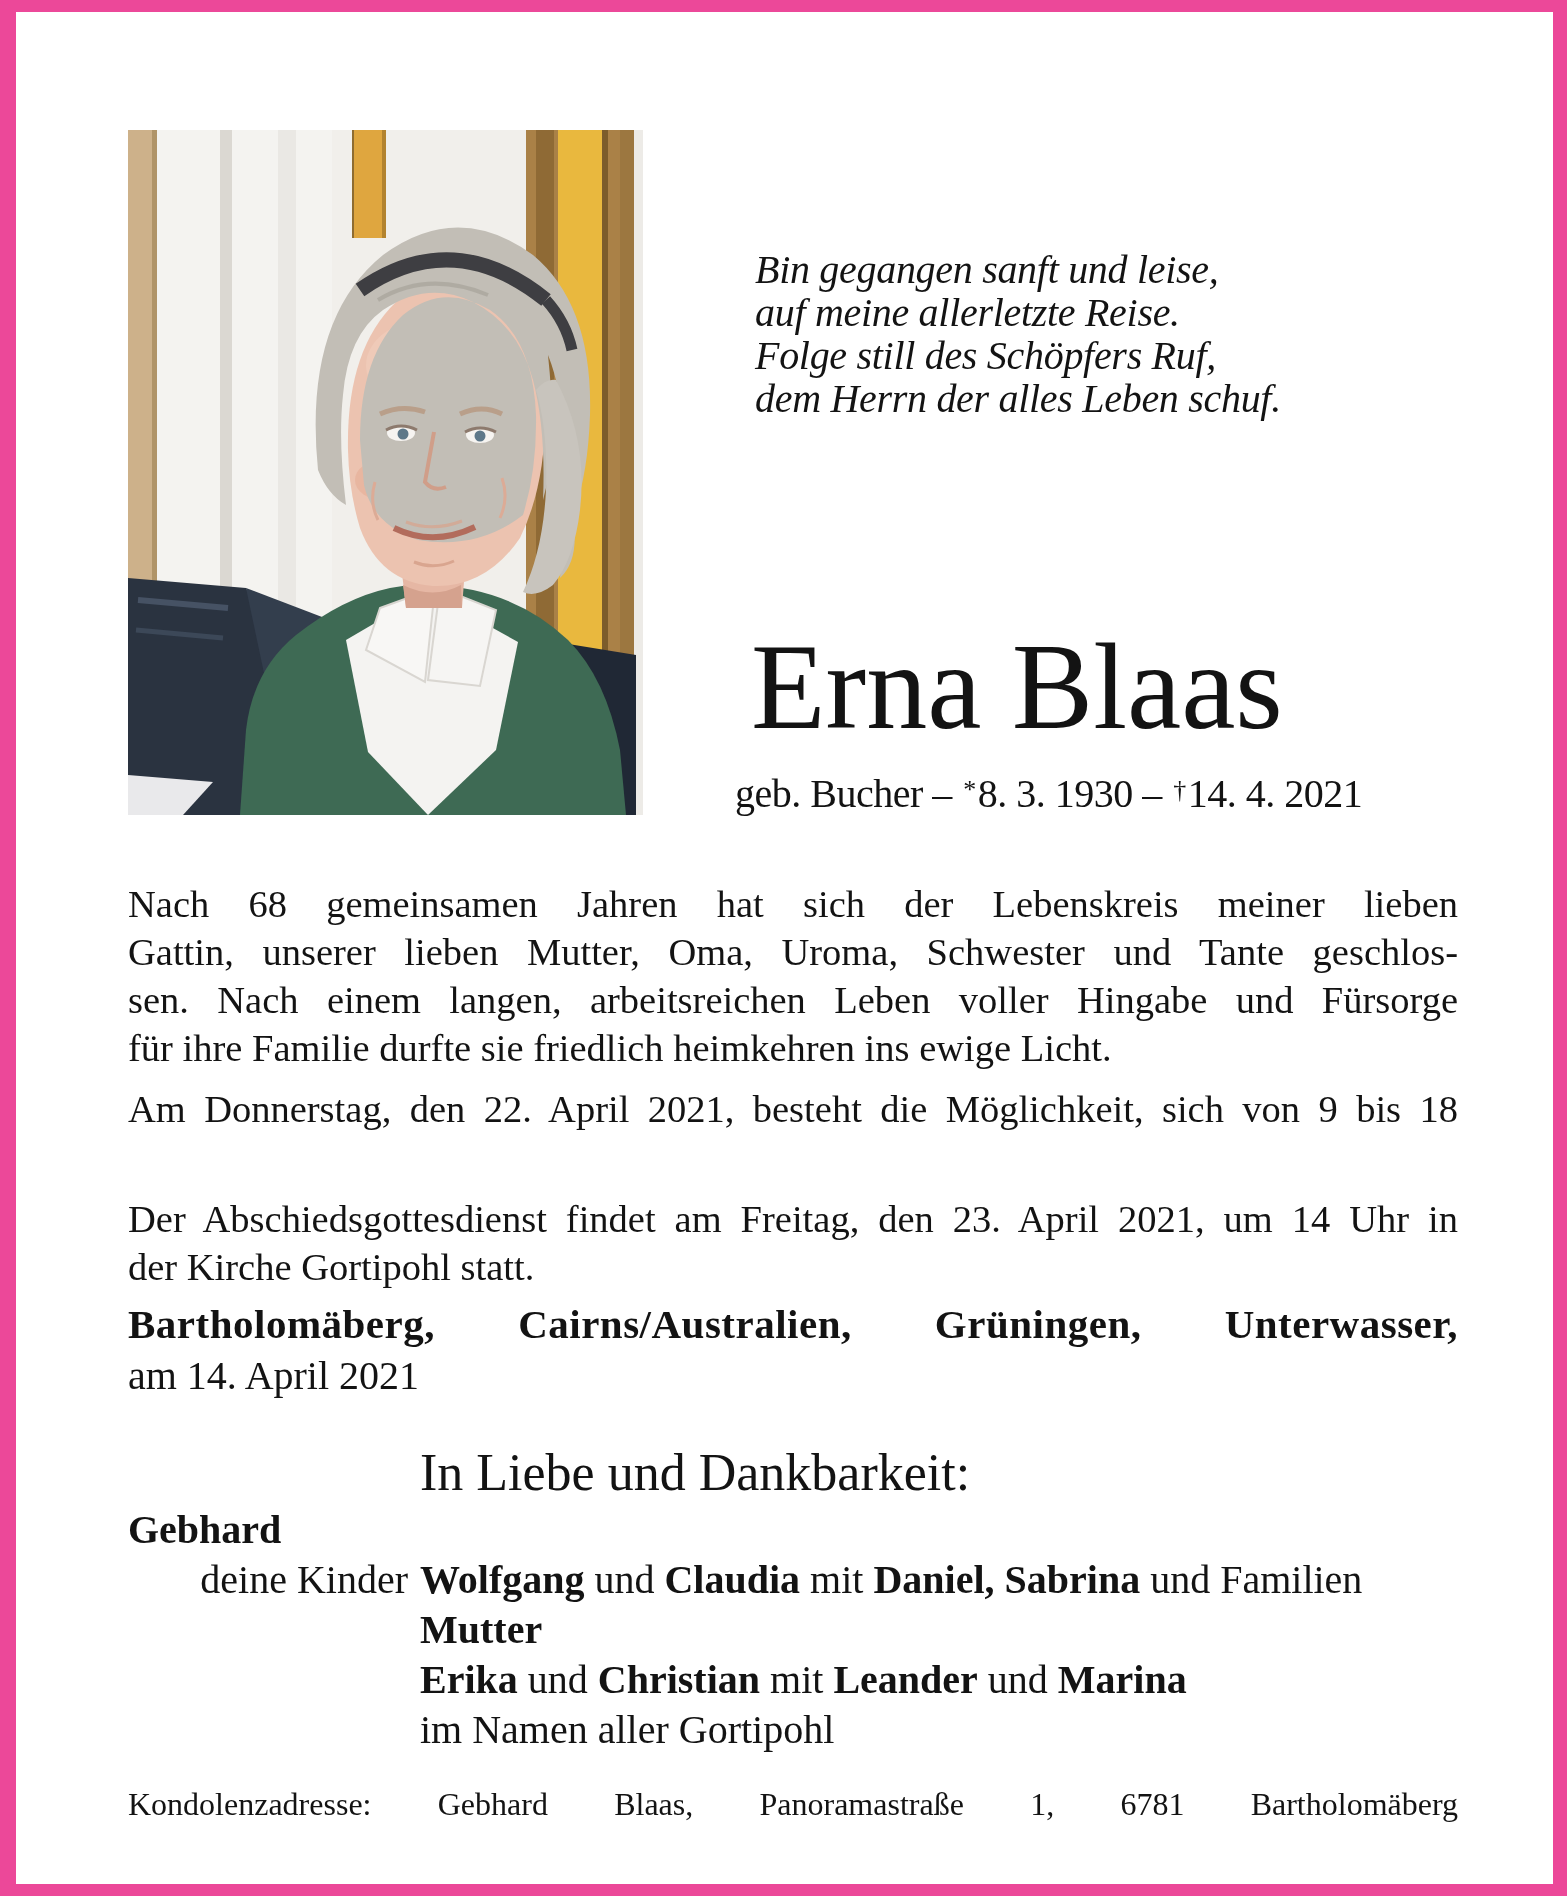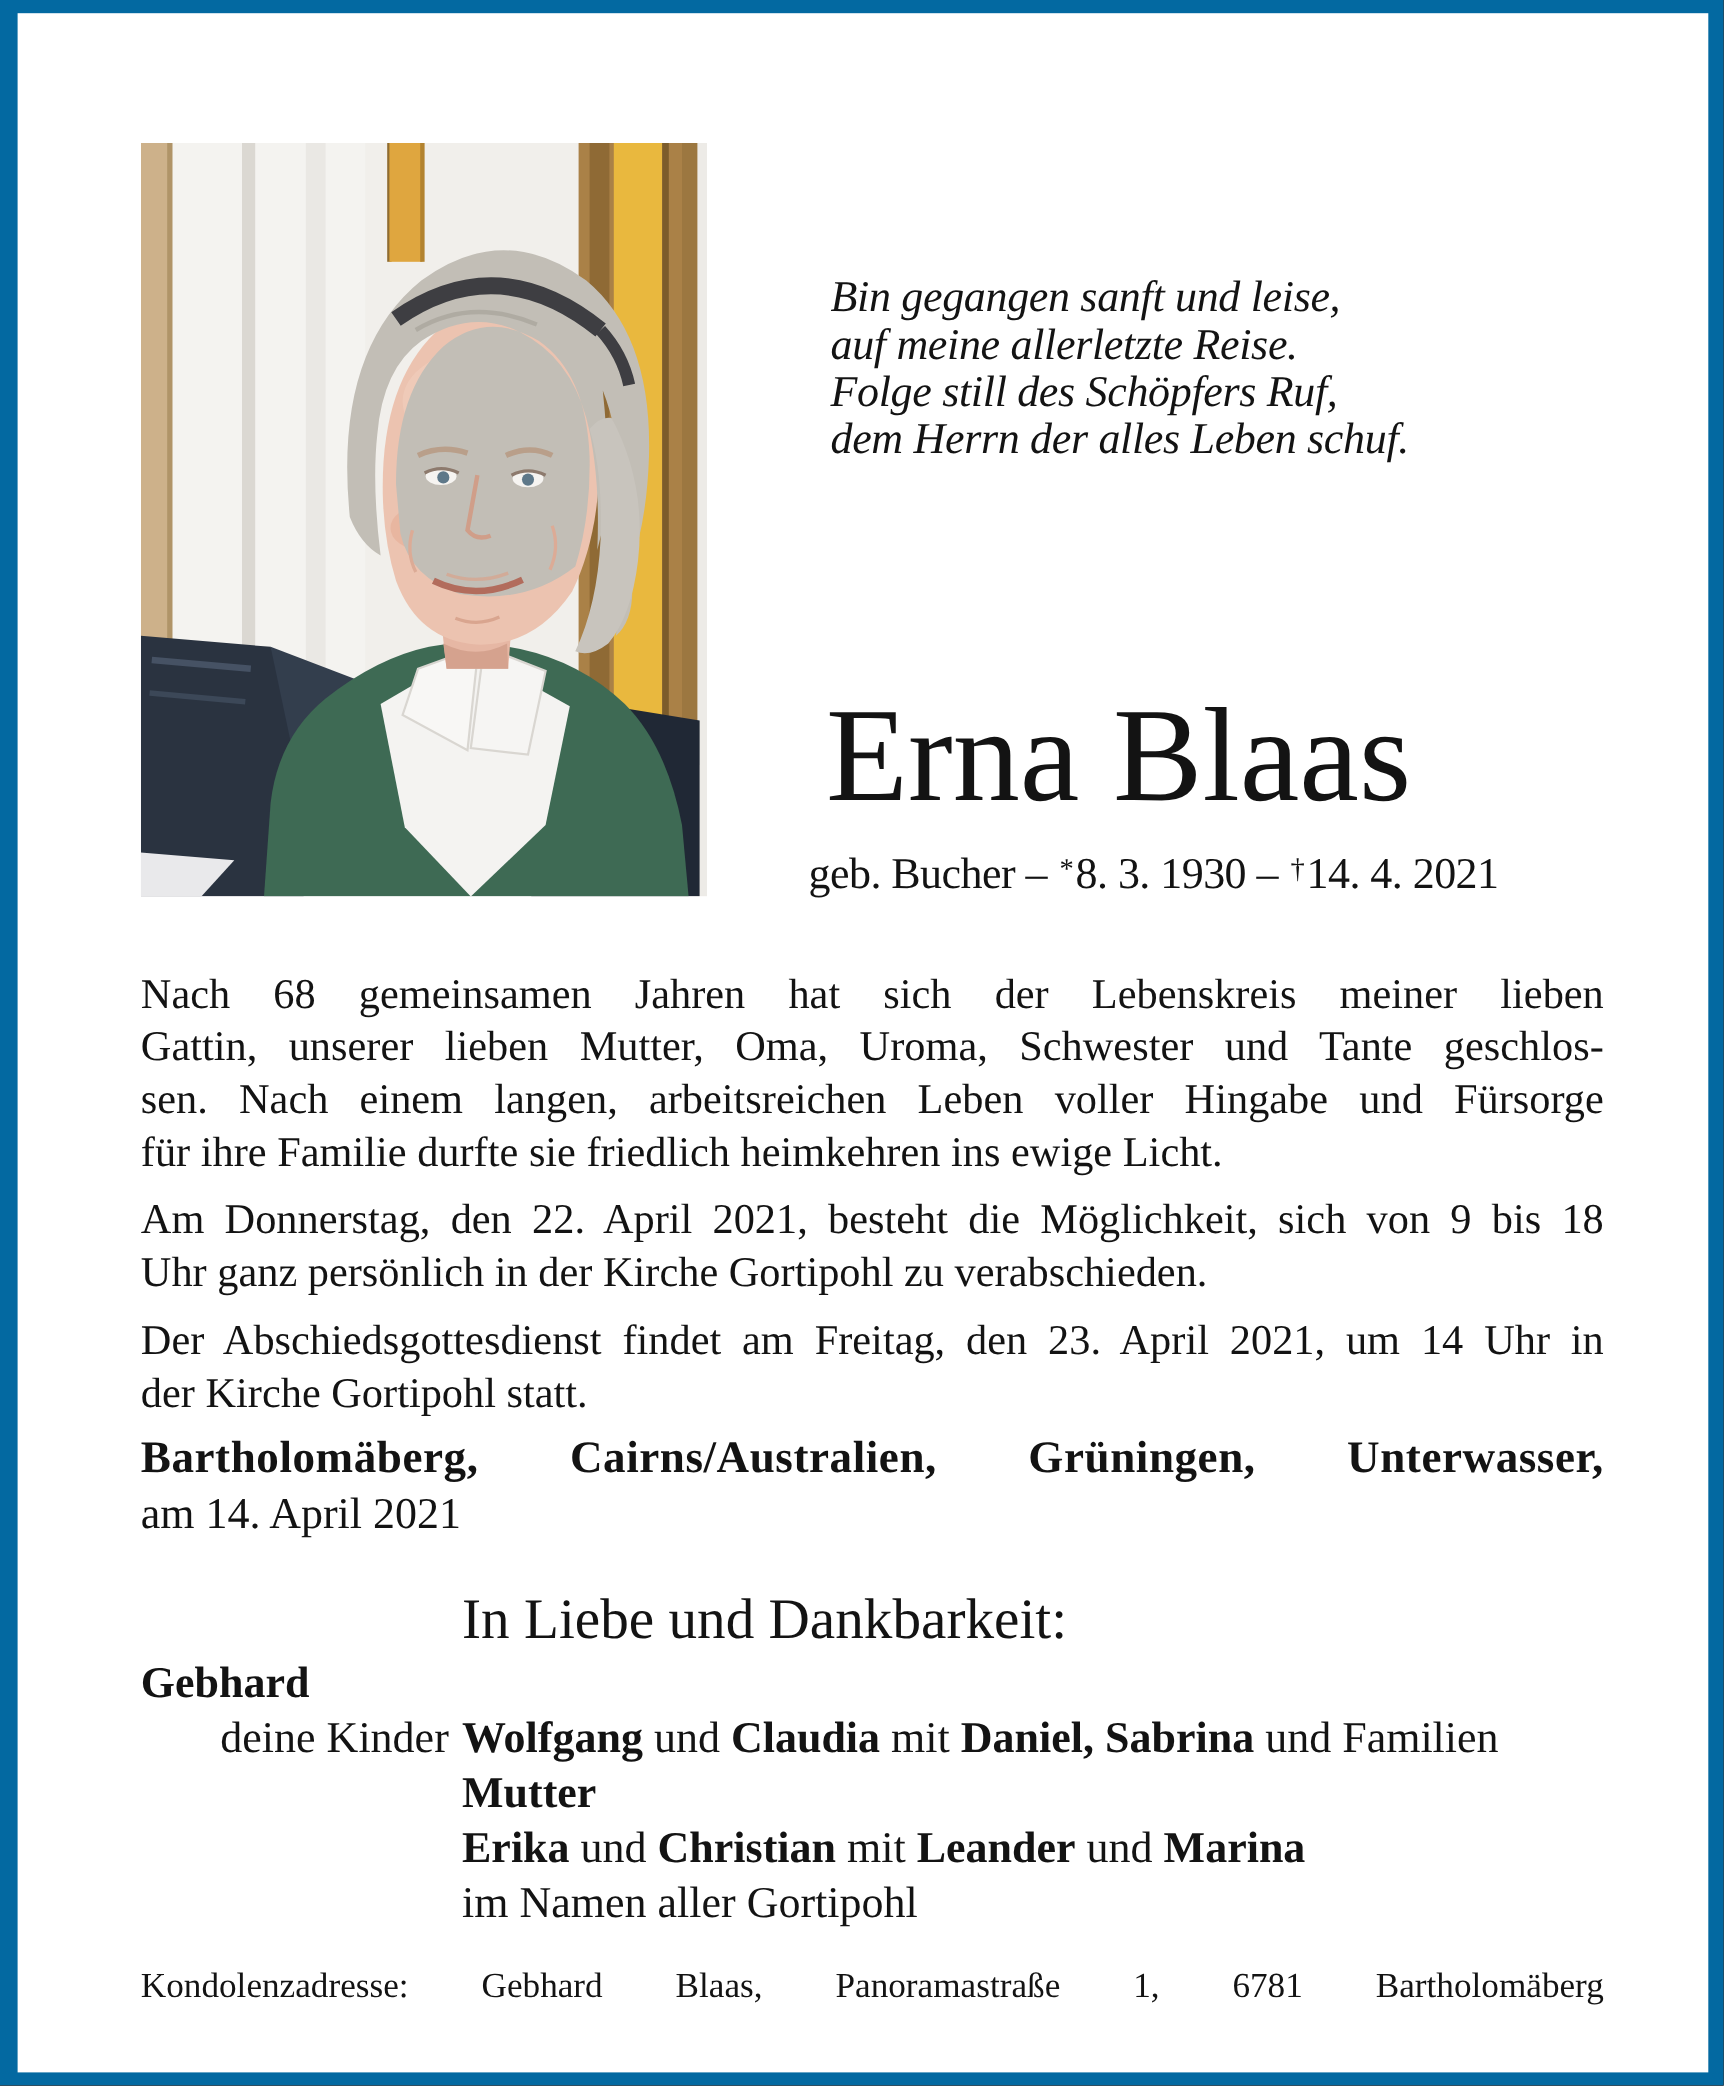--- a/index.html
+++ b/index.html
@@ -1,18 +1,18 @@
 <!DOCTYPE html>
 <html><head>
 <meta charset="utf-8">
 <style>
   html,body { margin:0; padding:0; background:#222; }
   .scan {
     position:relative; width:1567px; height:1896px;
-    background:#0369a1; overflow:hidden;
+    background:#ec4899; overflow:hidden;
     font-family:"Liberation Serif","DejaVu Serif",serif;
     color:#131313;
   }
   .page {
     position:absolute; left:16px; top:12px; width:1537px; height:1872px;
     background:#ffffff;
   }
   .abs { position:absolute; }
 
   
@@ -133,21 +133,20 @@
 
     <div class="abs bodyblock p1">
       <div class="line just">Nach 68 gemeinsamen Jahren hat sich der Lebenskreis meiner lieben</div>
       <div class="line just">Gattin, unserer lieben Mutter, Oma, Uroma, Schwester und Tante geschlos-</div>
       <div class="line just">sen. Nach einem langen, arbeitsreichen Leben voller Hingabe und Fürsorge</div>
       <div class="line">für ihre Familie durfte sie friedlich heimkehren ins ewige Licht.</div>
     </div>
 
     <div class="abs bodyblock p2">
       <div class="line just">Am Donnerstag, den 22. April 2021, besteht die Möglichkeit, sich von 9 bis 18</div>
-      <div class="line">Uhr ganz persönlich in der Kirche Gortipohl zu verabschieden.</div>
     </div>
 
     <div class="abs bodyblock p3">
       <div class="line just">Der Abschiedsgottesdienst findet am Freitag, den 23. April 2021, um 14 Uhr in</div>
       <div class="line">der Kirche Gortipohl statt.</div>
     </div>
 
     <div class="abs places just">Bartholomäberg, Cairns/Australien, Grüningen, Unterwasser,</div>
     <div class="abs dateline">am 14. April 2021</div>
 

